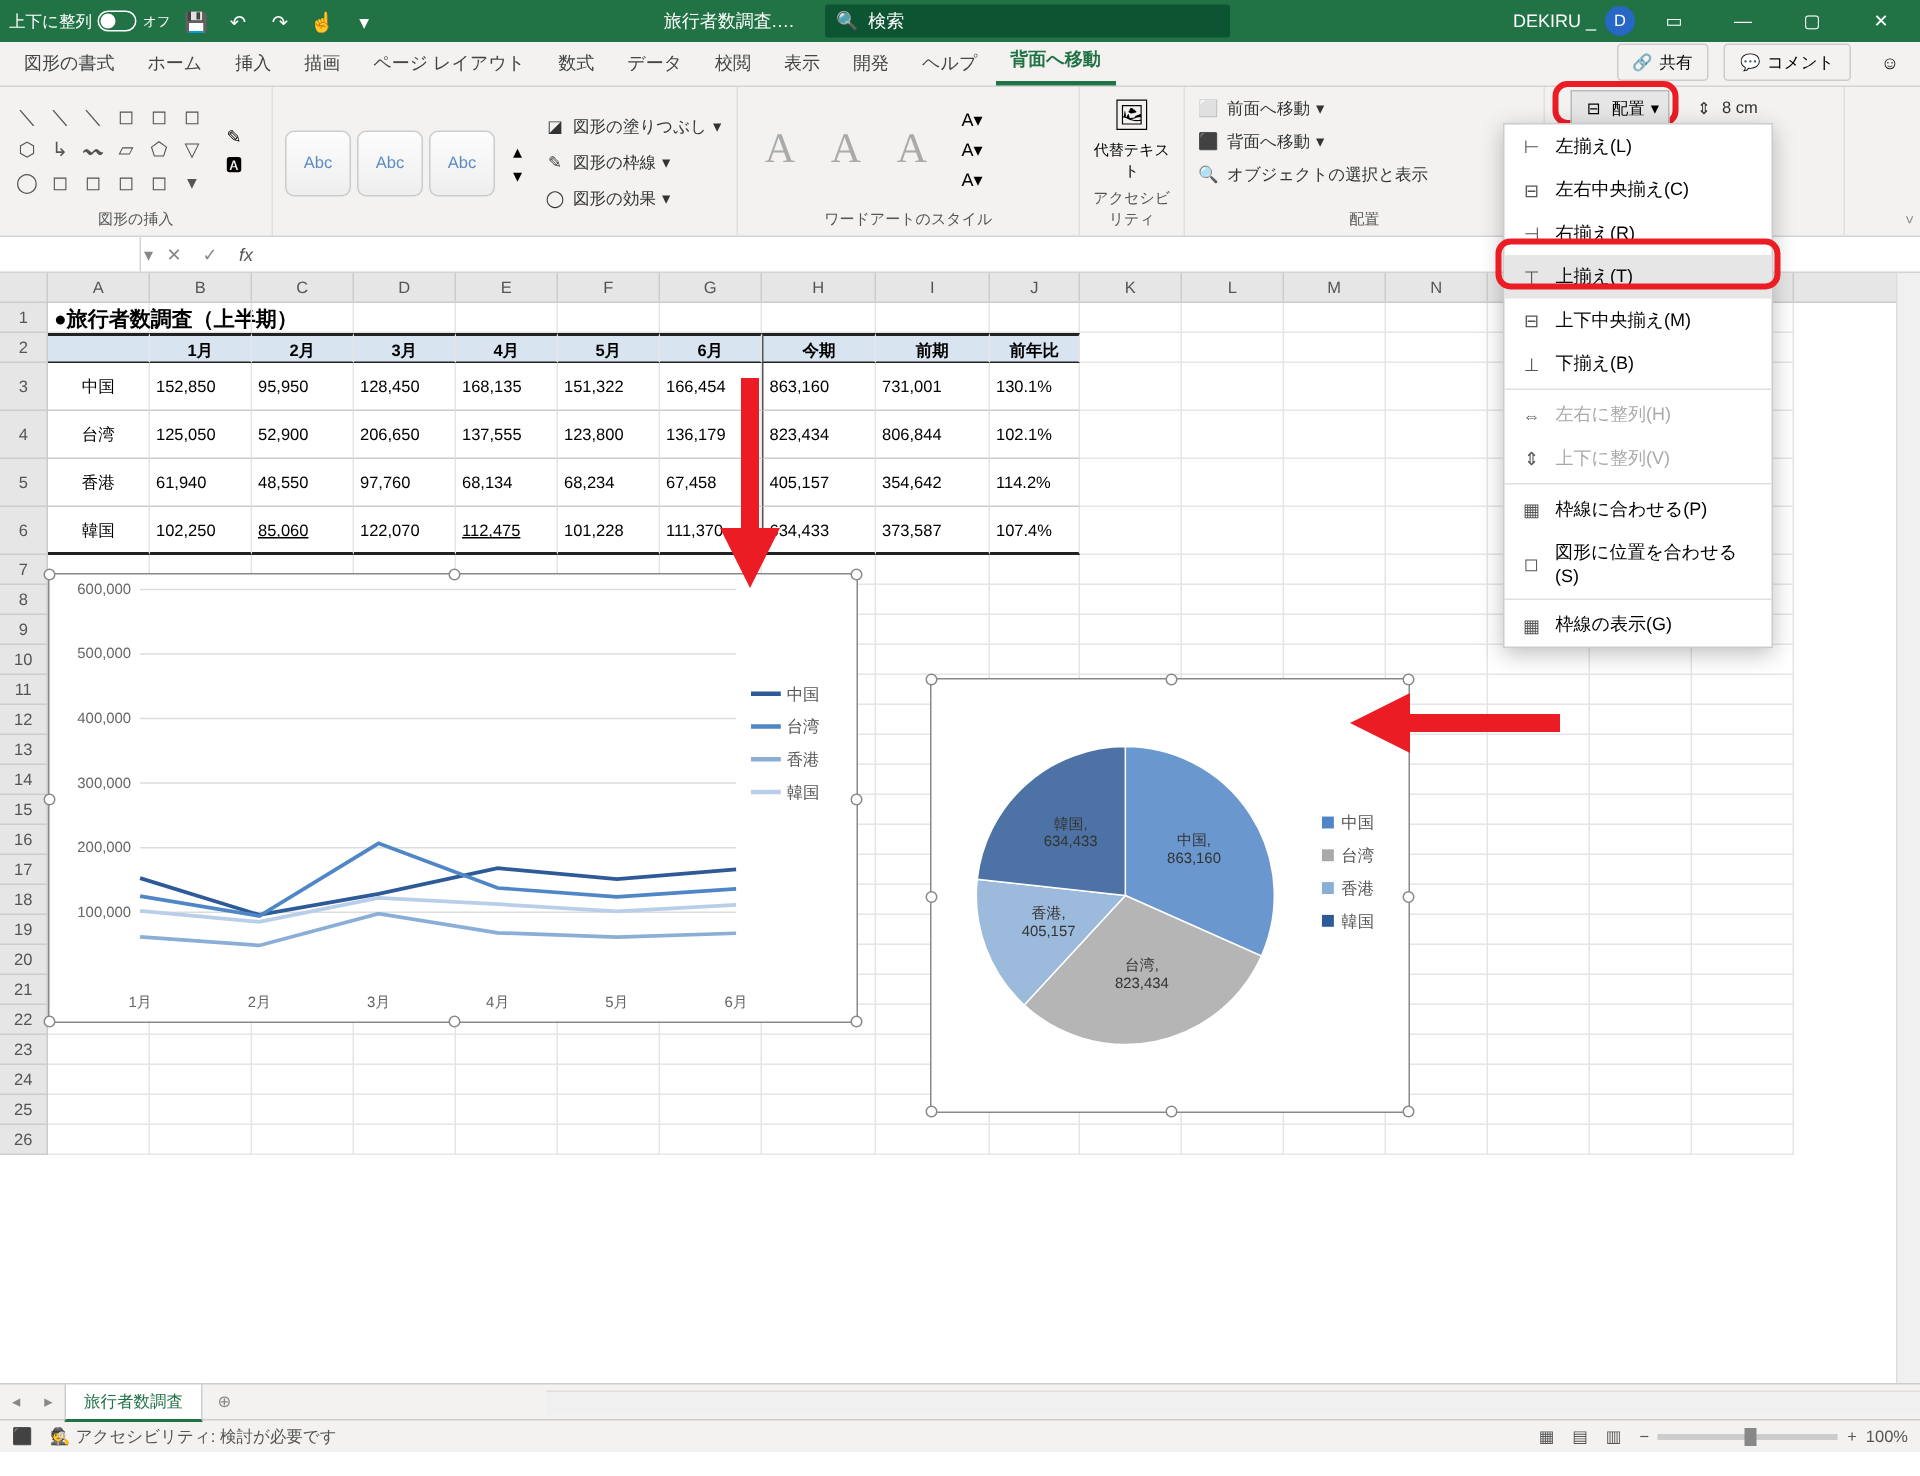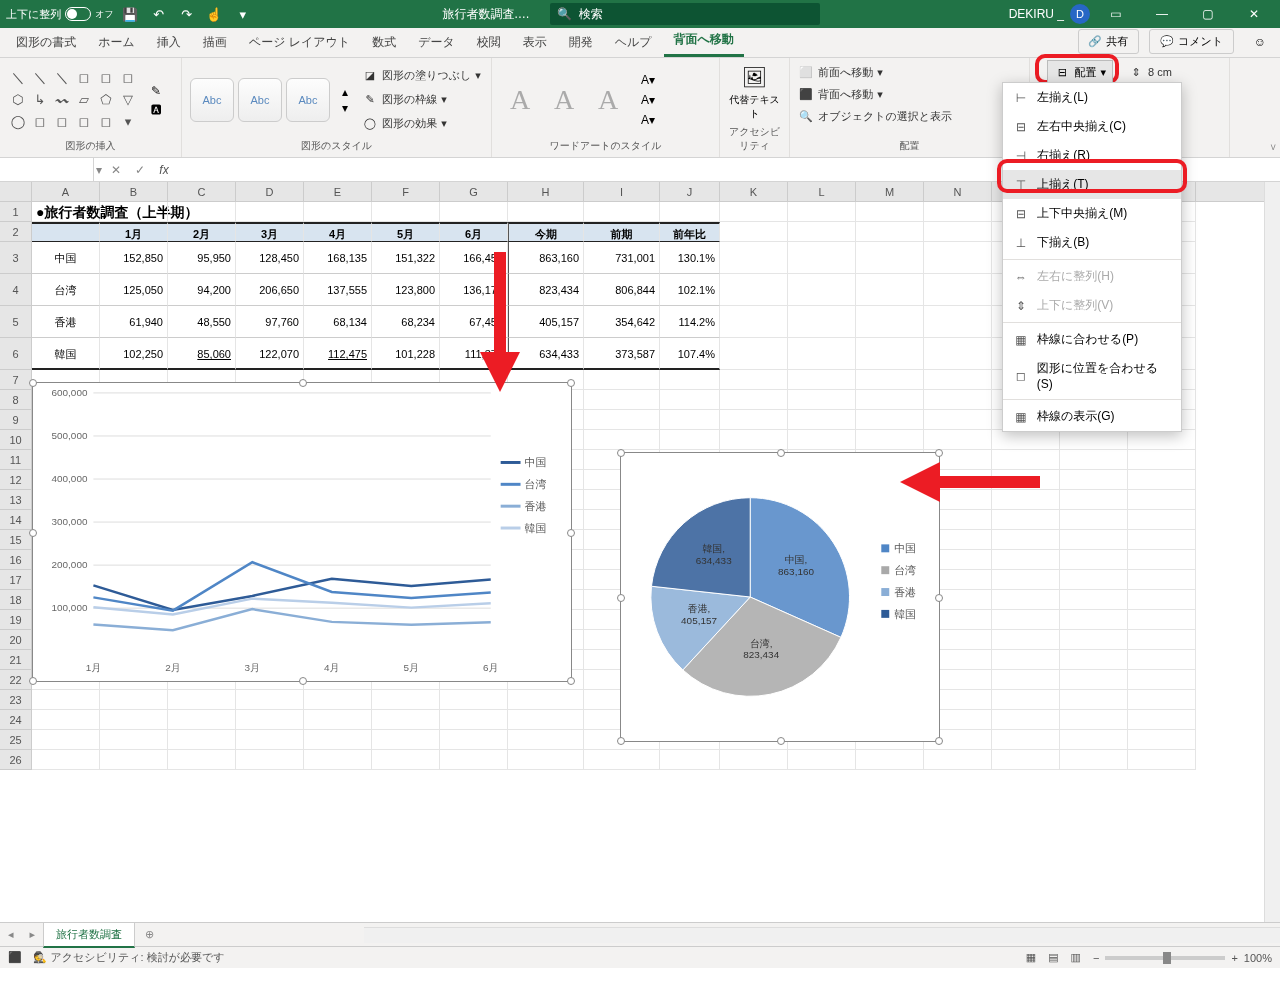--- a/index.html
+++ b/index.html
@@ -49,21 +49,21 @@
 .col-h { border-right: 1px solid #ccc; text-align: center; font-size: 11px; color: #555; line-height: 20px; }
 .corner { position: absolute; top: 0; left: 0; width: 32px; height: 20px; background: #e6e6e6; border-right: 1px solid #ccc; border-bottom: 1px solid #ccc; }
 .row-headers { position: absolute; top: 20px; left: 0; width: 32px; }
 .row-h { height: 20px; border-bottom: 1px solid #ccc; border-right: 1px solid #ccc; background: #e6e6e6; text-align: center; font-size: 11px; color: #555; line-height: 20px; }
 .grid { position: absolute; top: 20px; left: 32px; right: 16px; bottom: 0; }
 .gridrow { display: flex; height: 20px; }
 .cell { border-right: 1px solid #e5e5e5; border-bottom: 1px solid #e5e5e5; font-size: 11px; padding: 0 4px; line-height: 20px; overflow: hidden; white-space: nowrap; }
 
 .datatitle { font-weight: bold; font-size: 14px; }
 .hdr-cell { background: #d8e4f0; border-top: 2px solid #222 !important; border-bottom: 1px solid #222 !important; text-align: center; font-weight: 600; }
-.data-cell { text-align: right; border-bottom: 1px solid #ccc !important; }
+.data-cell { text-align: left; border-bottom: 1px solid #ccc !important; }
 .rowlabel { text-align: center; border-bottom: 1px solid #ccc !important; }
 .lastrow .data-cell, .lastrow .rowlabel { border-bottom: 2px solid #222 !important; }
 .sep-left { border-left: 1px solid #555 !important; }
 
 .chart-obj { position: absolute; background: #fff; border: 1px solid #ccc; }
 .chart-obj.selected { border: 1px solid #888; }
 .handle { width: 8px; height: 8px; background: #fff; border: 1px solid #888; border-radius: 50%; position: absolute; }
 
 .line-chart { width: 100%; height: 100%; }
 .pie-chart { width: 100%; height: 100%; }
@@ -181,21 +181,20 @@
       <div style="display:flex;flex-direction:column;gap:2px;margin-left:6px">
         <div style="width:10px;text-align:center">▴</div>
         <div style="width:10px;text-align:center">▾</div>
       </div>
       <div style="display:flex;flex-direction:column;gap:4px;margin-left:8px">
         <div class="rb-row"><span class="rb-ico">◪</span><span>図形の塗りつぶし</span> ▾</div>
         <div class="rb-row"><span class="rb-ico">✎</span><span>図形の枠線</span> ▾</div>
         <div class="rb-row"><span class="rb-ico">◯</span><span>図形の効果</span> ▾</div>
       </div>
     </div>
-    <div class="label">図形のスタイル</div>
   </div>
 
   <div class="ribbon-group" style="width:228px">
     <div class="content">
       <div class="wordart-box">A</div>
       <div class="wordart-box">A</div>
       <div class="wordart-box">A</div>
       <div style="display:flex;flex-direction:column;gap:4px;margin-left:8px">
         <div class="rb-ico">A▾</div>
         <div class="rb-ico">A▾</div>
@@ -402,21 +401,21 @@
         <div class="cell" style="width: 68px; line-height: 32px;"></div>
         <div class="cell" style="width: 68px; line-height: 32px;"></div>
         <div class="cell" style="width: 68px; line-height: 32px;"></div>
         <div class="cell" style="width: 68px; line-height: 32px;"></div>
         <div class="cell" style="width: 68px; line-height: 32px;"></div>
         <div class="cell" style="width: 68px; line-height: 32px;"></div>
       </div>
       <div class="gridrow" style="height: 32px;">
         <div class="cell rowlabel" style="width: 68px; line-height: 32px;">台湾</div>
         <div class="cell data-cell" style="width: 68px; line-height: 32px;">125,050</div>
-        <div class="cell data-cell" style="width: 68px; line-height: 32px;">94,200</div>
+        <div class="cell data-cell" style="width: 68px; line-height: 32px;">52,900</div>
         <div class="cell data-cell" style="width: 68px; line-height: 32px;">206,650</div>
         <div class="cell data-cell" style="width: 68px; line-height: 32px;">137,555</div>
         <div class="cell data-cell" style="width: 68px; line-height: 32px;">123,800</div>
         <div class="cell data-cell" style="width: 68px; line-height: 32px;">136,179</div>
         <div class="cell data-cell sep-left" style="width: 76px; line-height: 32px;">823,434</div>
         <div class="cell data-cell" style="width: 76px; line-height: 32px;">806,844</div>
         <div class="cell data-cell" style="width: 60px; line-height: 32px;">102.1%</div>
         <div class="cell" style="width: 68px; line-height: 32px;"></div>
         <div class="cell" style="width: 68px; line-height: 32px;"></div>
         <div class="cell" style="width: 68px; line-height: 32px;"></div>

